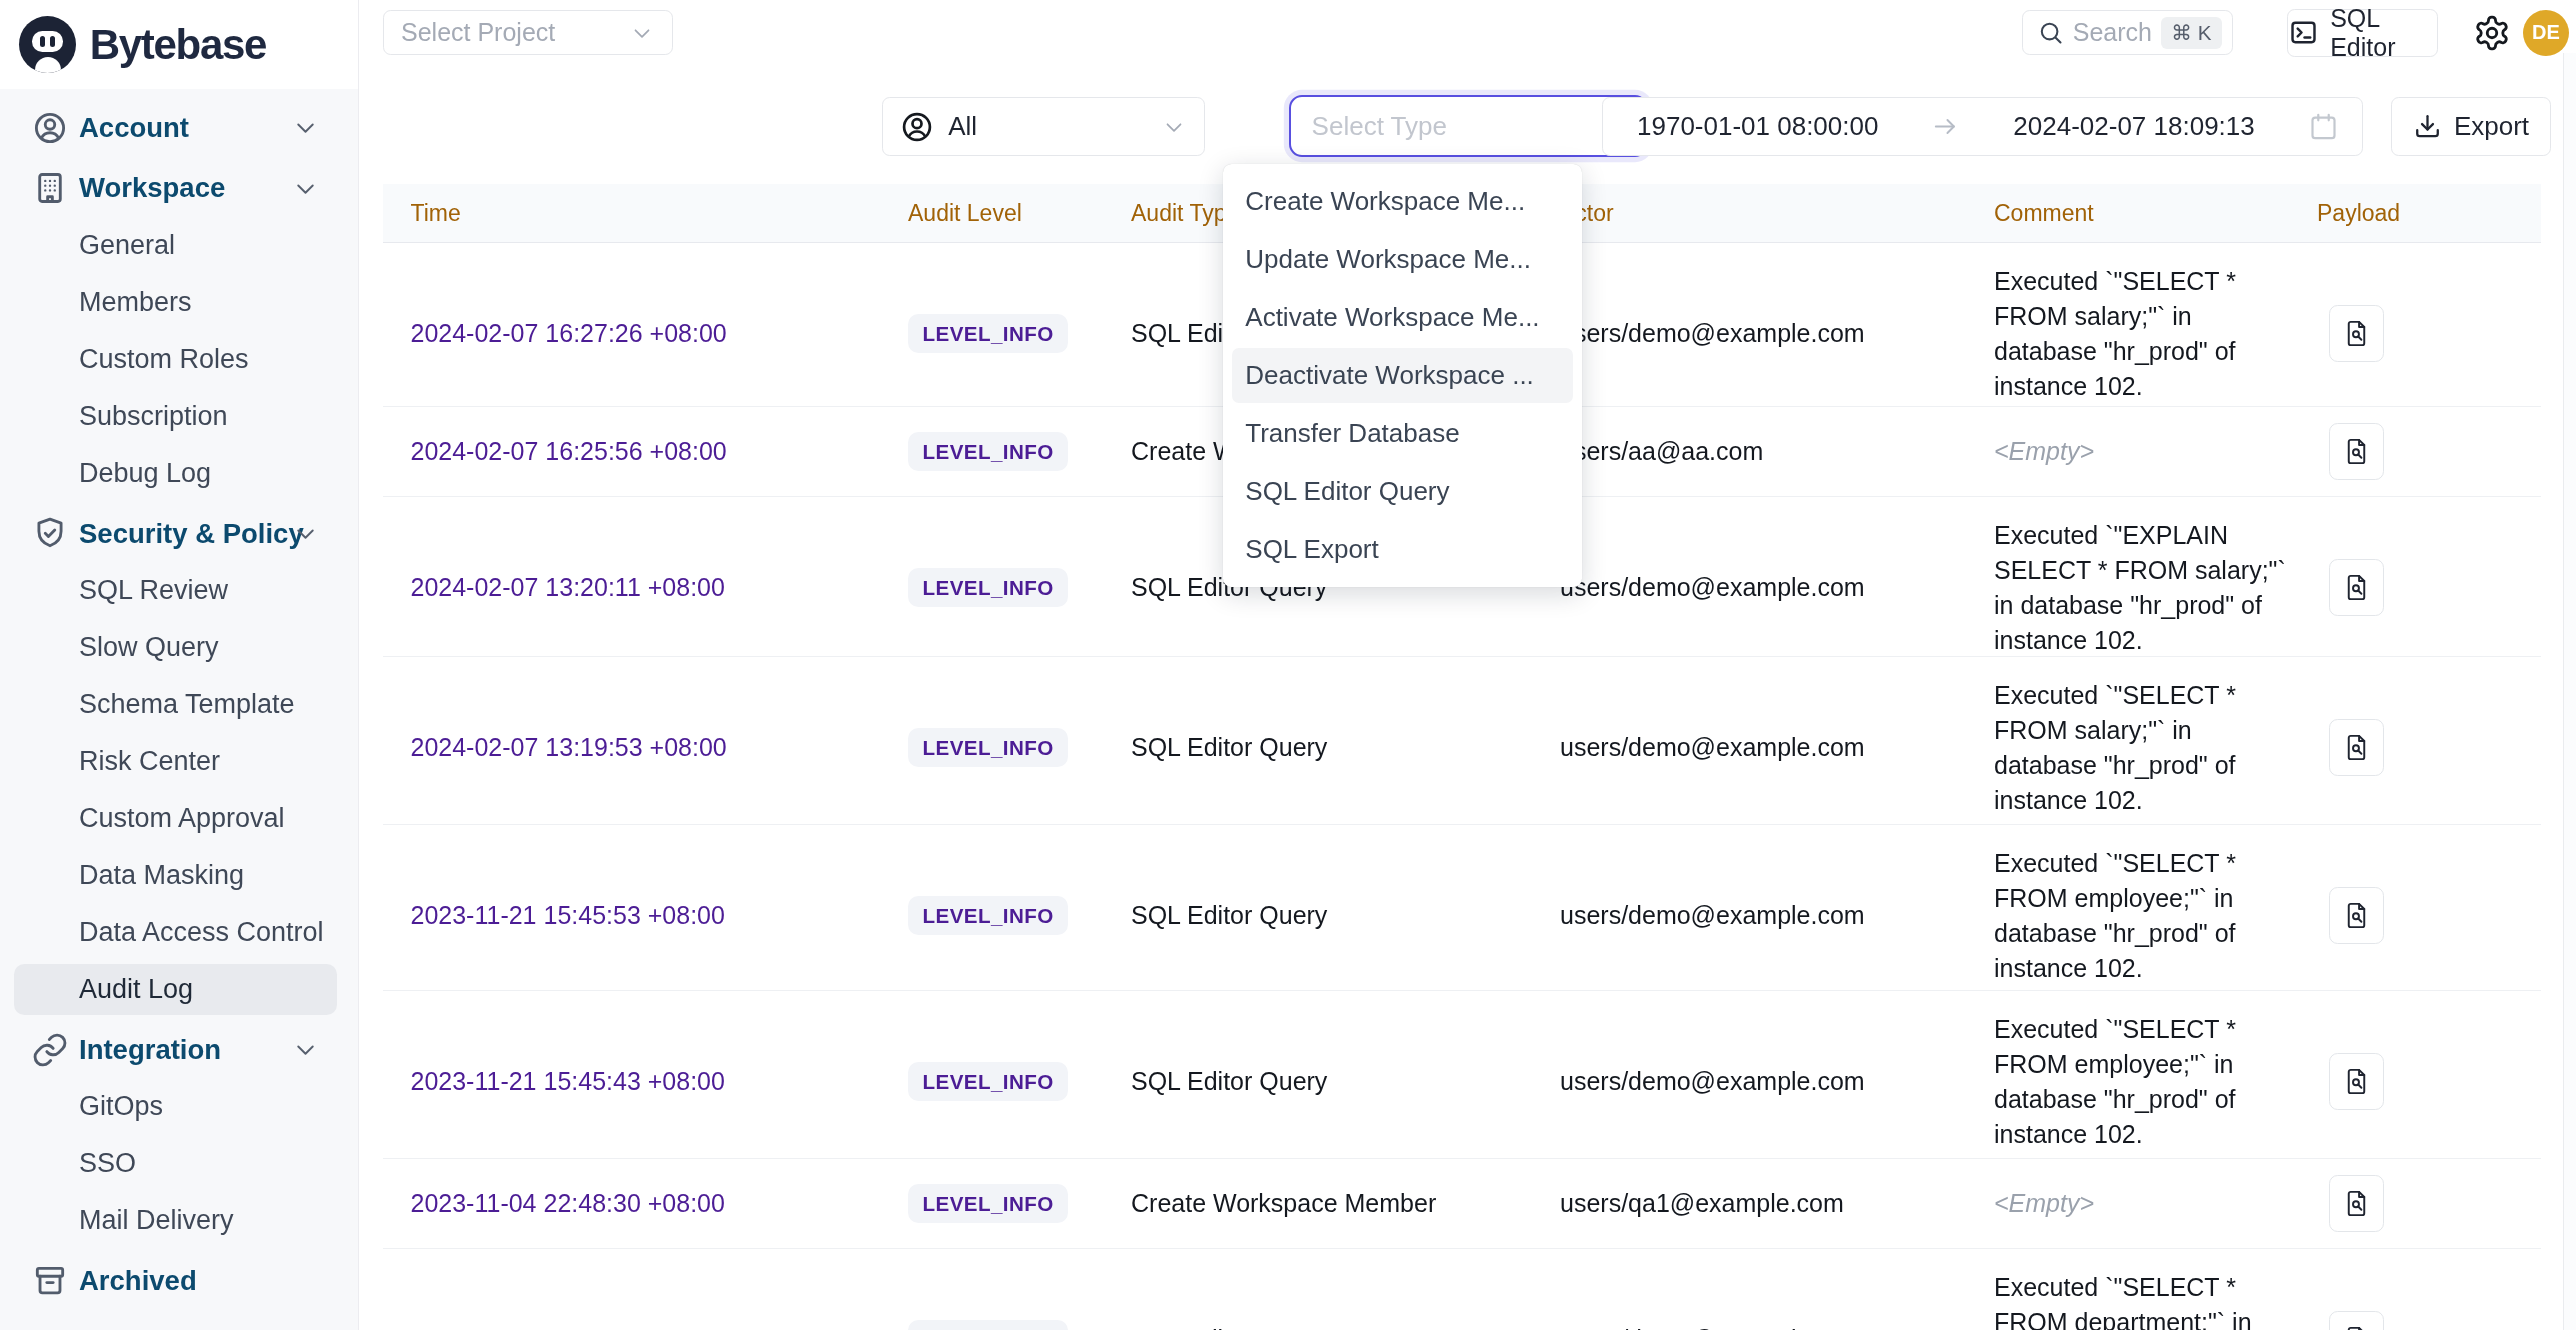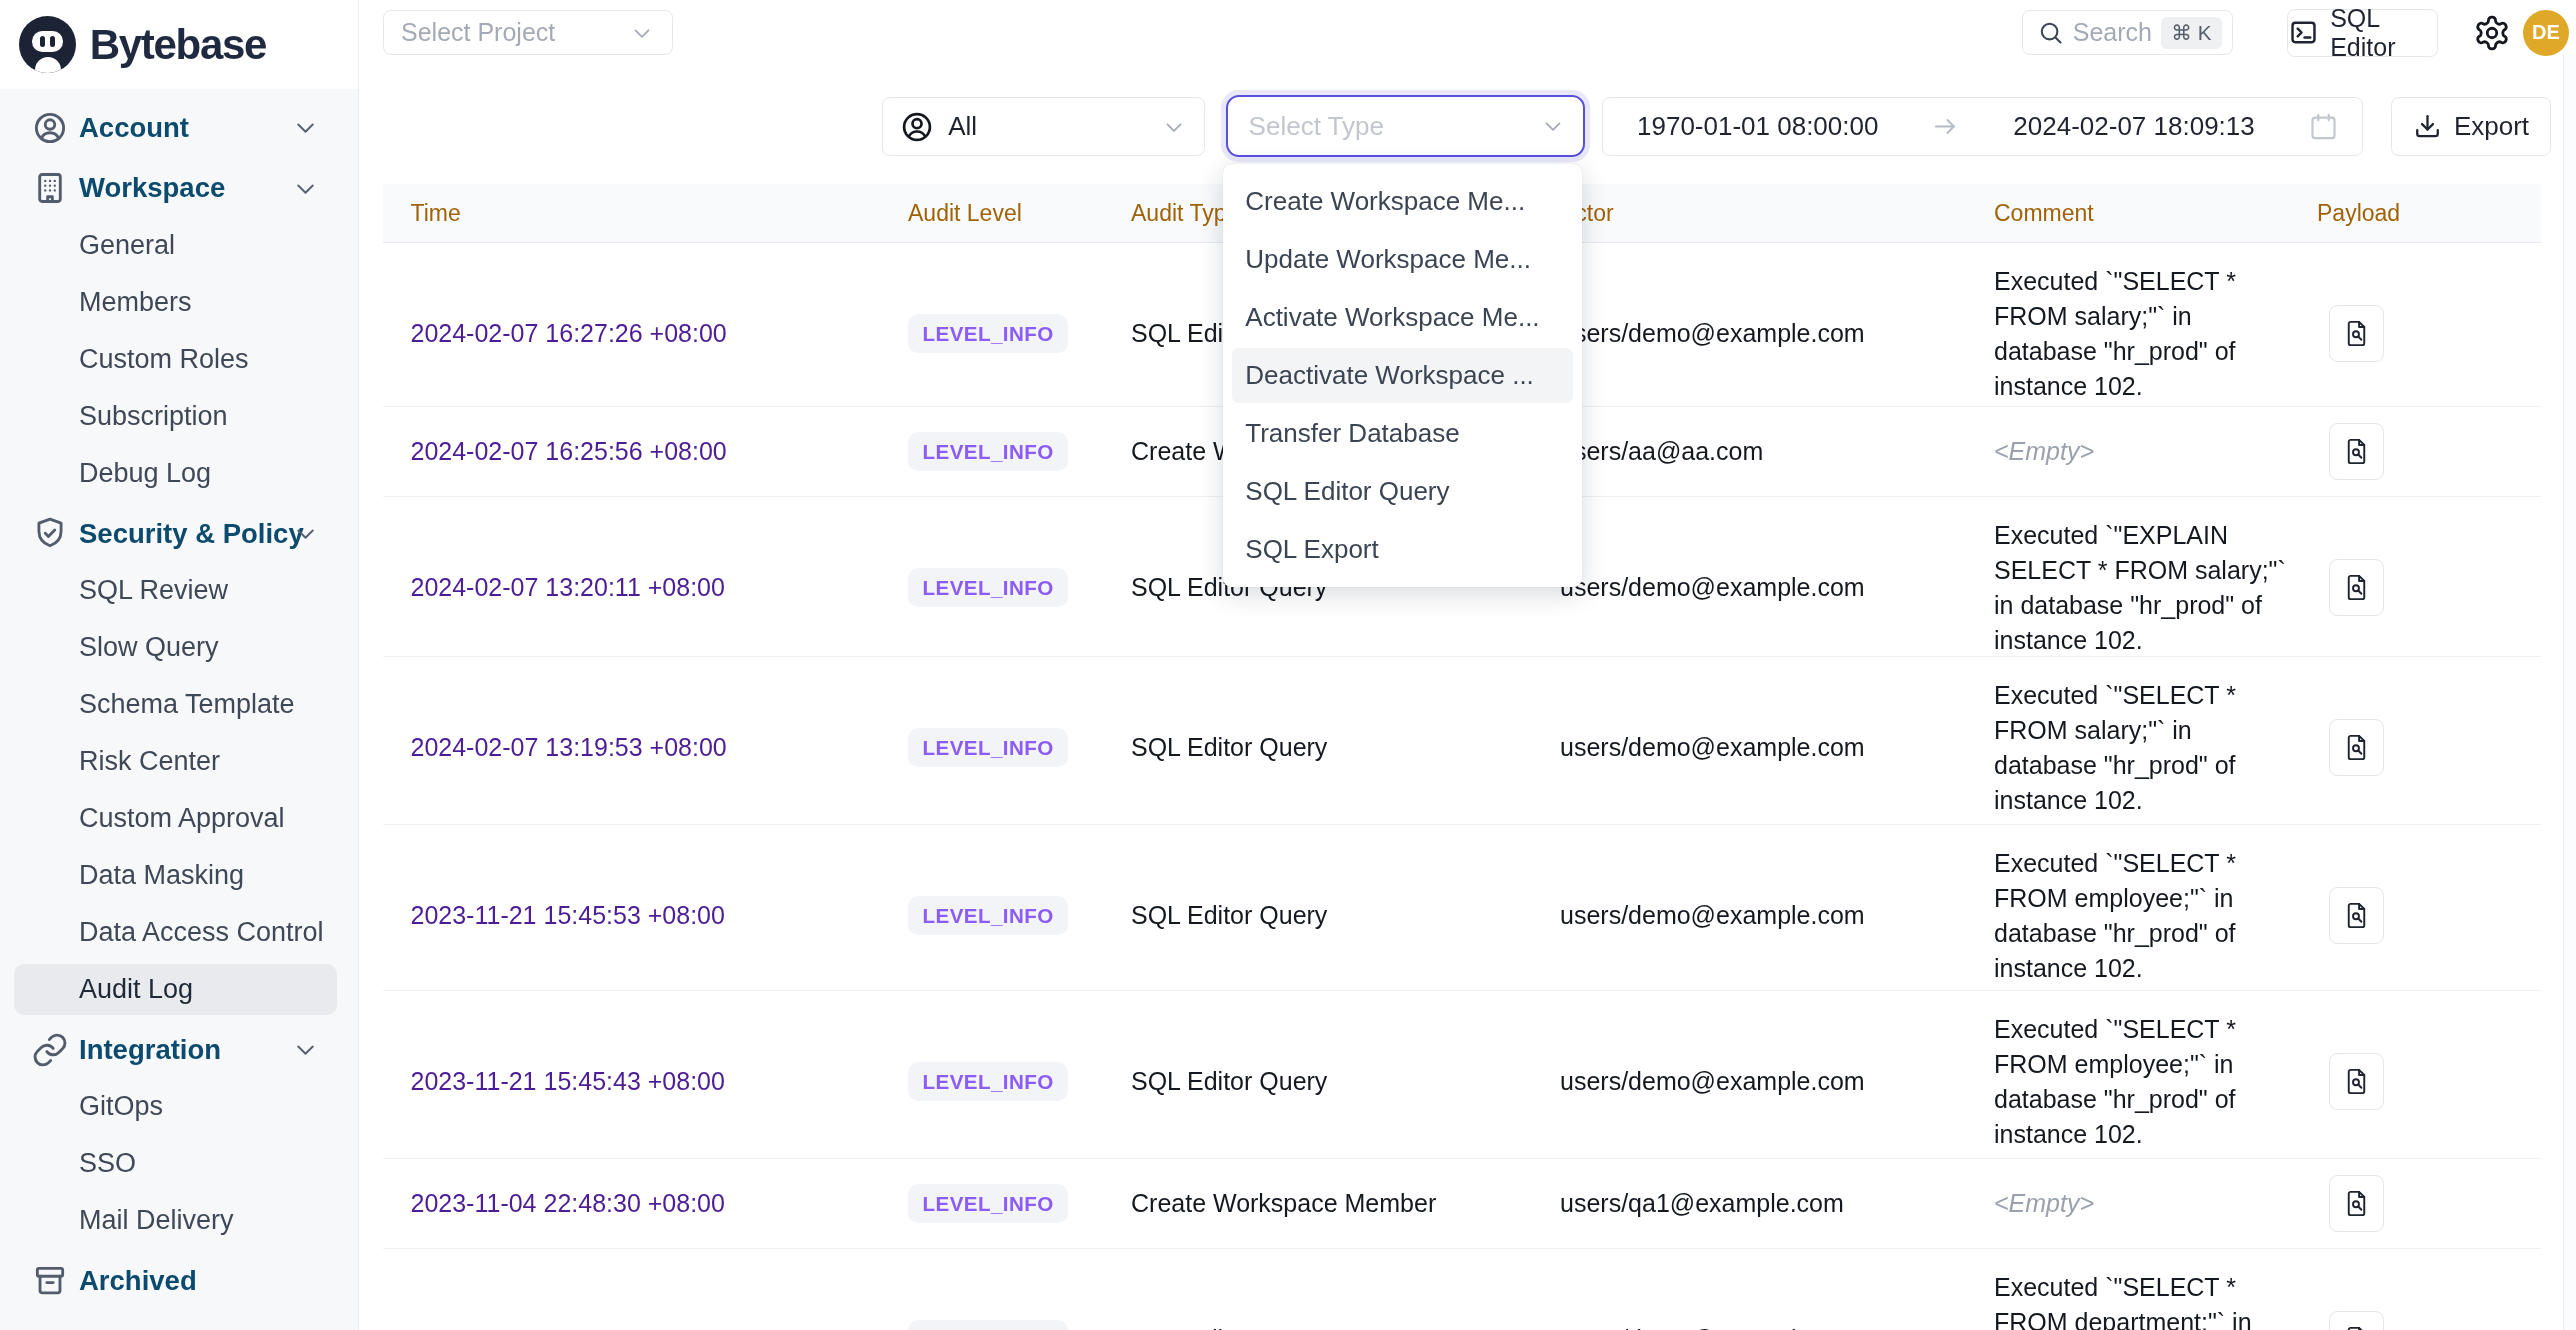--- a/index.html
+++ b/index.html
@@ -49,21 +49,21 @@
   .gear { position:absolute; left:2473px; top:13.7px; width:38px; height:38px; color:#15191f; cursor:pointer; }
   .gear svg { width:38px; height:38px; }
   .avatar { position:absolute; left:2523px; top:9.5px; width:46px; height:46px; border-radius:50%;
     display:flex; align-items:center; justify-content:center; font-size:20px; font-weight:700; color:#fff; cursor:pointer; }
 
   
   .f-all { position:absolute; left:882px; top:97px; width:323px; height:59px; padding:0 17px 0 15.5px; gap:13.7px;
     font-size:26px; color:#1f2430; cursor:pointer; }
   .f-all .p-ic { width:36px; height:36px; color:#15191f; } .f-all .p-ic svg { width:36px; height:36px; }
   .f-all .chev, .f-type .chev { margin-left:auto; width:26px; height:26px; color:#a4aab5; }
-  .f-type { position:absolute; left:1226px; top:95px; width:359px; height:62px; padding:0 17px 0 20.6px;
+  .f-type { position:absolute; left:1289px; top:95px; width:359px; height:62px; padding:0 17px 0 20.6px;
     background:#fff; border:2.6px solid #584fe0; border-radius:13px; box-shadow:0 0 0 5.2px rgba(88,79,224,.13);
     display:flex; align-items:center; font-size:26px; color:#c2c6ce; cursor:text; }
   .f-dates { position:absolute; left:1602px; top:97px; width:761px; height:59px; padding:0 22.3px 0 34px;
     font-size:26px; color:#1f2430; justify-content:space-between; cursor:pointer; }
   .f-dates .arr { width:31px; height:31px; color:#b6bcc6; } .f-dates .arr svg { width:31px; height:31px; }
   .f-dates .cal { width:33px; height:33px; color:#c3c8cf; } .f-dates .cal svg { width:33px; height:33px; }
   .f-export { position:absolute; left:2391px; top:97px; width:160px; height:59px; gap:12px; justify-content:center;
     font-size:26px; color:#1f2430; cursor:pointer; }
   .f-export .d-ic { width:29px; height:29px; color:#1f2430; } .f-export .d-ic svg { width:29px; height:29px; }
 
@@ -79,21 +79,21 @@
   
   .table-wrap { position:absolute; left:383px; top:184px; width:2158px; height:1146px; overflow:hidden; }
   .t-head { display:grid; grid-template-columns:525px 223px 429px 434px 323px 1fr; height:59px;
     background:#f8fafc; border-bottom:0.9px solid #e7e9ee; align-items:center; color:#a16207; font-size:23px; }
   .t-head > div:first-child { padding-left:27.5px; }
   .t-row { display:grid; grid-template-columns:525px 223px 429px 434px 323px 1fr; align-items:center;
     border-bottom:1.7px solid #eef0f3; }
   .t-row > div:first-child { padding-left:27.5px; }
   .c-time { font-size:25px; color:#4c1d95; }
   .badge { display:inline-block; background:#f2f4f8; border-radius:10.3px; padding:7.7px 14.6px;
-    font-size:20.6px; font-weight:600; letter-spacing:0.4px; color:#8b5cf6; }
+    font-size:20.6px; font-weight:600; letter-spacing:0.4px; color:#4c1d95; }
   .c-type, .c-actor { font-size:25px; color:#14181f; }
   .c-comment { font-size:25px; line-height:35px; color:#14181f; padding:20.6px 26px 20.6px 0; }
   .c-comment.empty { font-style:italic; color:#9aa1ac; }
   .c-payload { display:flex; }
   .payload-btn { width:55px; height:57px; background:#fff; border:1.7px solid #e3e6ea; border-radius:8.6px;
     display:flex; align-items:center; justify-content:center; color:#1f2430; cursor:pointer; margin-left:12px; }
   .payload-btn svg { width:31px; height:31px; }
 
   .edge-scroll { position:absolute; right:0; top:53px; bottom:0; width:13px; background:#fbfcfd; border-left:0.9px solid #eaecef; }
 </style>

